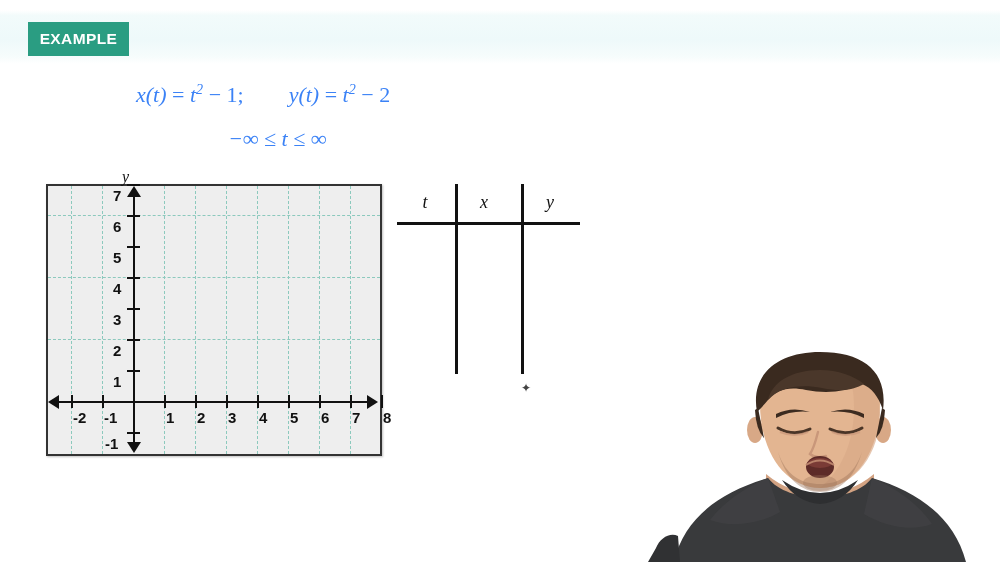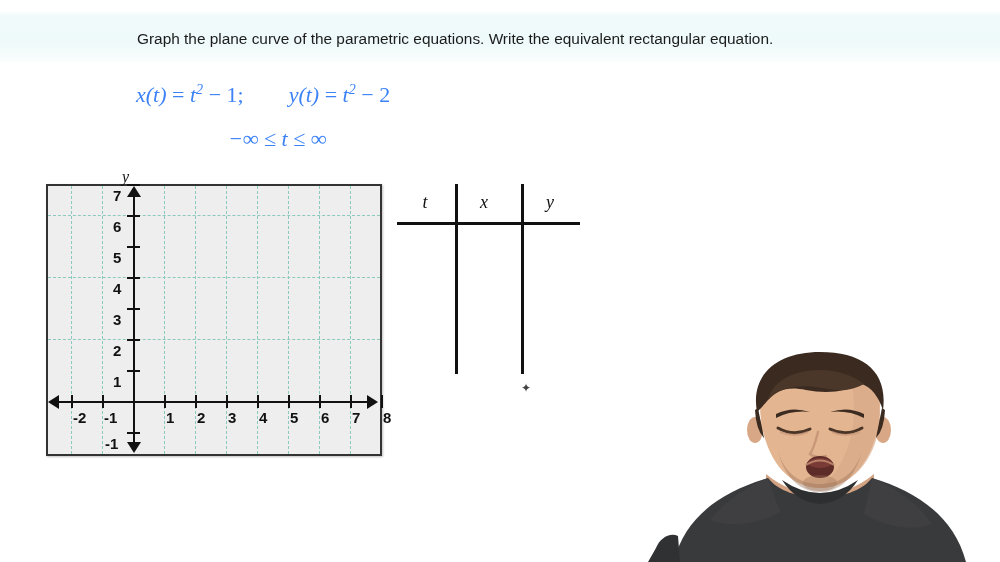--- a/index.html
+++ b/index.html
@@ -211,21 +211,21 @@
     width: 360px; height: 210px;
     overflow: hidden;
     background: #ffffff;
   }
   #presenter svg { display: block; }
 </style>
 </head>
 <body>
 
 <div id="header-bar">
-  <div id="prompt-text">Graph the plane curve of the parametric equations. Write the equivalent rectangular equation.</div>
+  <div id="example-badge">EXAMPLE</div>
 </div>
 
 <div id="equations-block">
   <div class="eq-line" id="eq-line-1">
     <span>x(t)</span>
     <span class="upr">=</span>
     <span>t</span><sup class="exp">2</sup>
     <span class="upr">− 1;</span>
     <span class="gap"></span>
     <span>y(t)</span>

